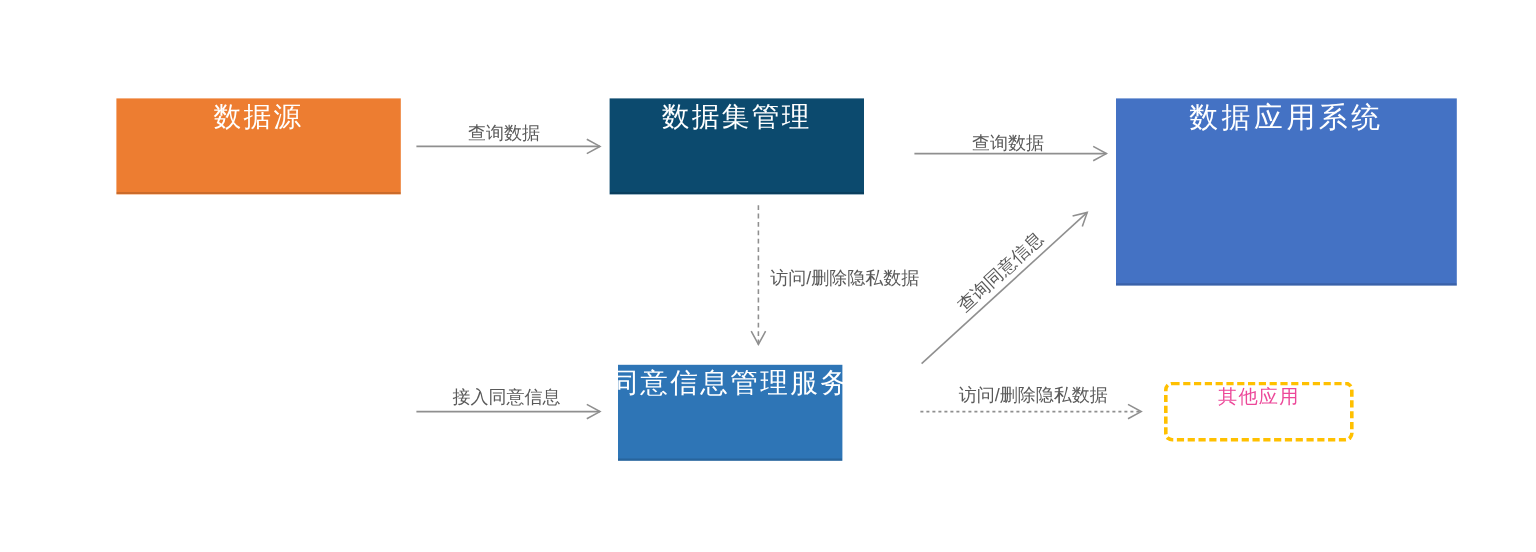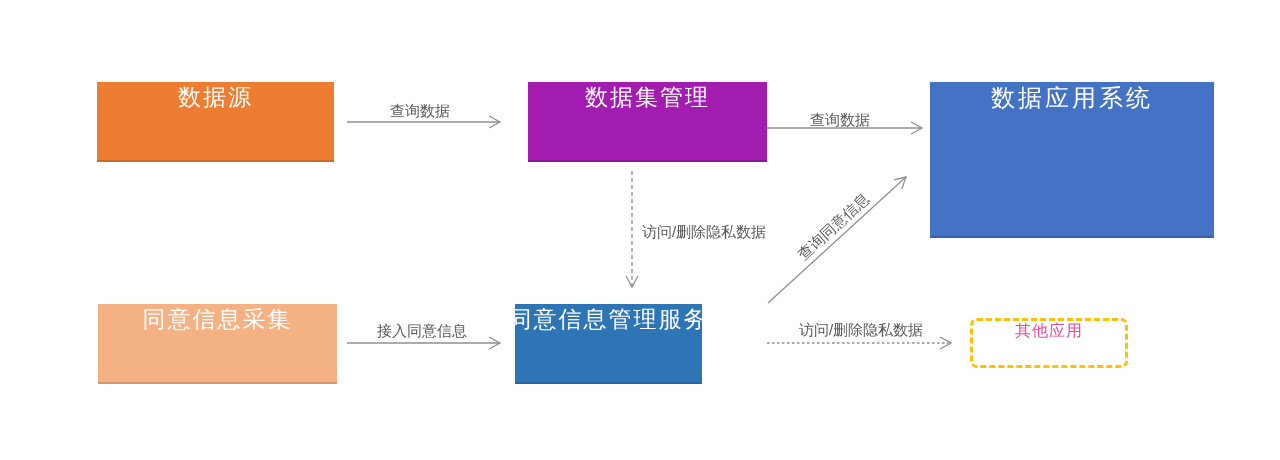--- a/index.html
+++ b/index.html
@@ -31,21 +31,21 @@
   .node .node-label {
     color: #ffffff;
     font-size: 23px;
     letter-spacing: 2px;
     white-space: nowrap;
   }
   .node.shaded {
     box-shadow: inset 0 -2px 0 rgba(0,0,0,0.14);
   }
   .node-data-source        { left: 97px;  top: 82px;  width: 237px; height: 80px;  background: #ED7D31; }
-  .node-dataset-management { left: 528px; top: 82px;  width: 239px; height: 80px;  background: #a21caf; }
+  .node-dataset-management { left: 508px; top: 82px;  width: 212px; height: 80px;  background: #0c4a6e; }
   .node-data-app-system    { left: 930px; top: 82px;  width: 284px; height: 156px; background: #4472C4; }
   .node-data-app-system .node-label { font-size: 24px; letter-spacing: 3px; }
   .node-consent-collection { left: 98px;  top: 304px; width: 239px; height: 80px;  background: #F4B183; }
   .node-consent-management { left: 515px; top: 304px; width: 187px; height: 80px;  background: #2E75B6; }
   .node-other-apps {
     left: 970px; top: 318px; width: 158px; height: 50px;
     background: #ffffff;
     border: 3px dashed #FFC000;
     border-radius: 7px;
   }
@@ -95,23 +95,20 @@
   </div>
 
   <div class="node shaded node-dataset-management">
     <span class="node-label">数据集管理</span>
   </div>
 
   <div class="node shaded node-data-app-system">
     <span class="node-label">数据应用系统</span>
   </div>
 
-  <div class="node shaded node-consent-collection">
-    <span class="node-label">同意信息采集</span>
-  </div>
 
   <div class="node shaded node-consent-management">
     <span class="node-label">同意信息管理服务</span>
   </div>
 
   <div class="node node-other-apps">
     <span class="node-label">其他应用</span>
   </div>
 
   <div class="edge-label" style="left:420px; top:111px;">查询数据</div>

